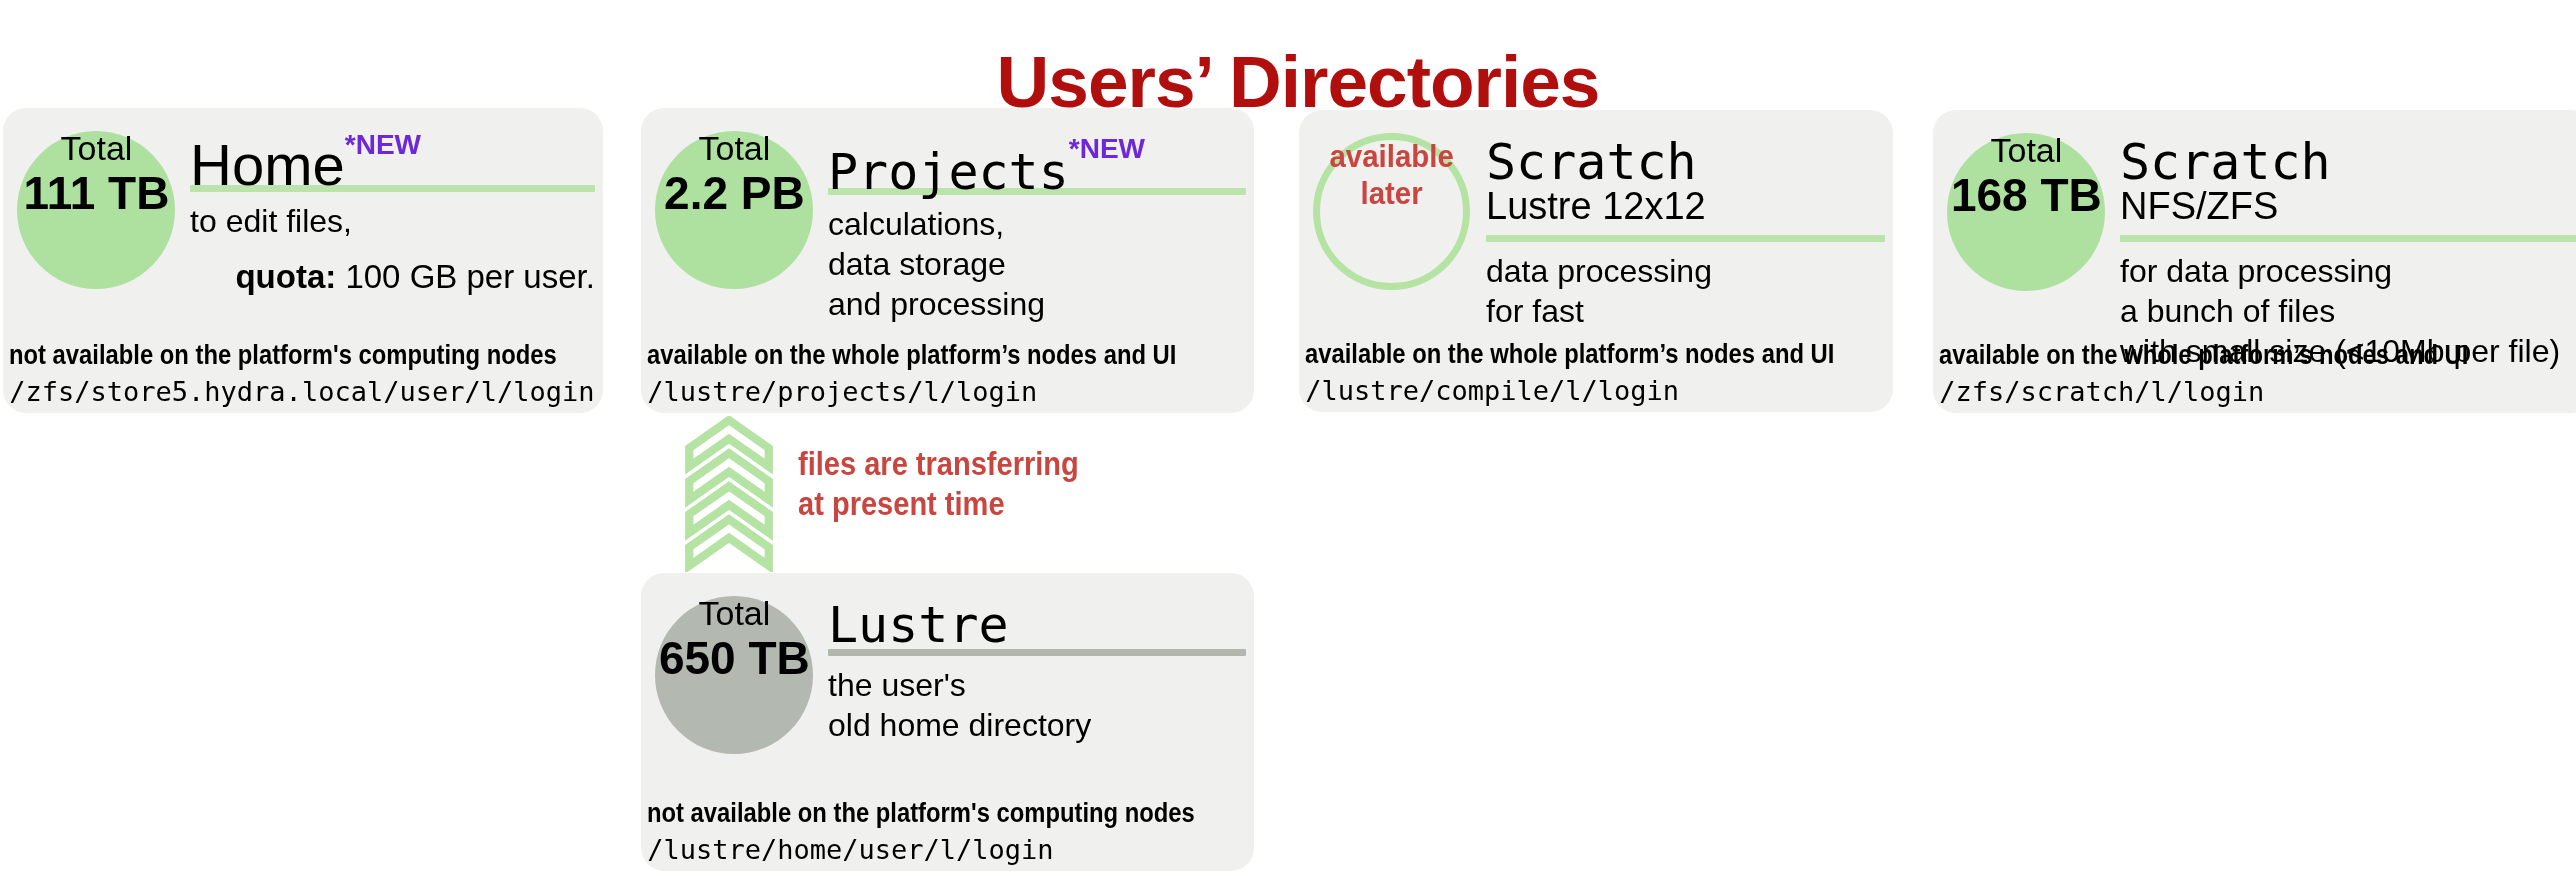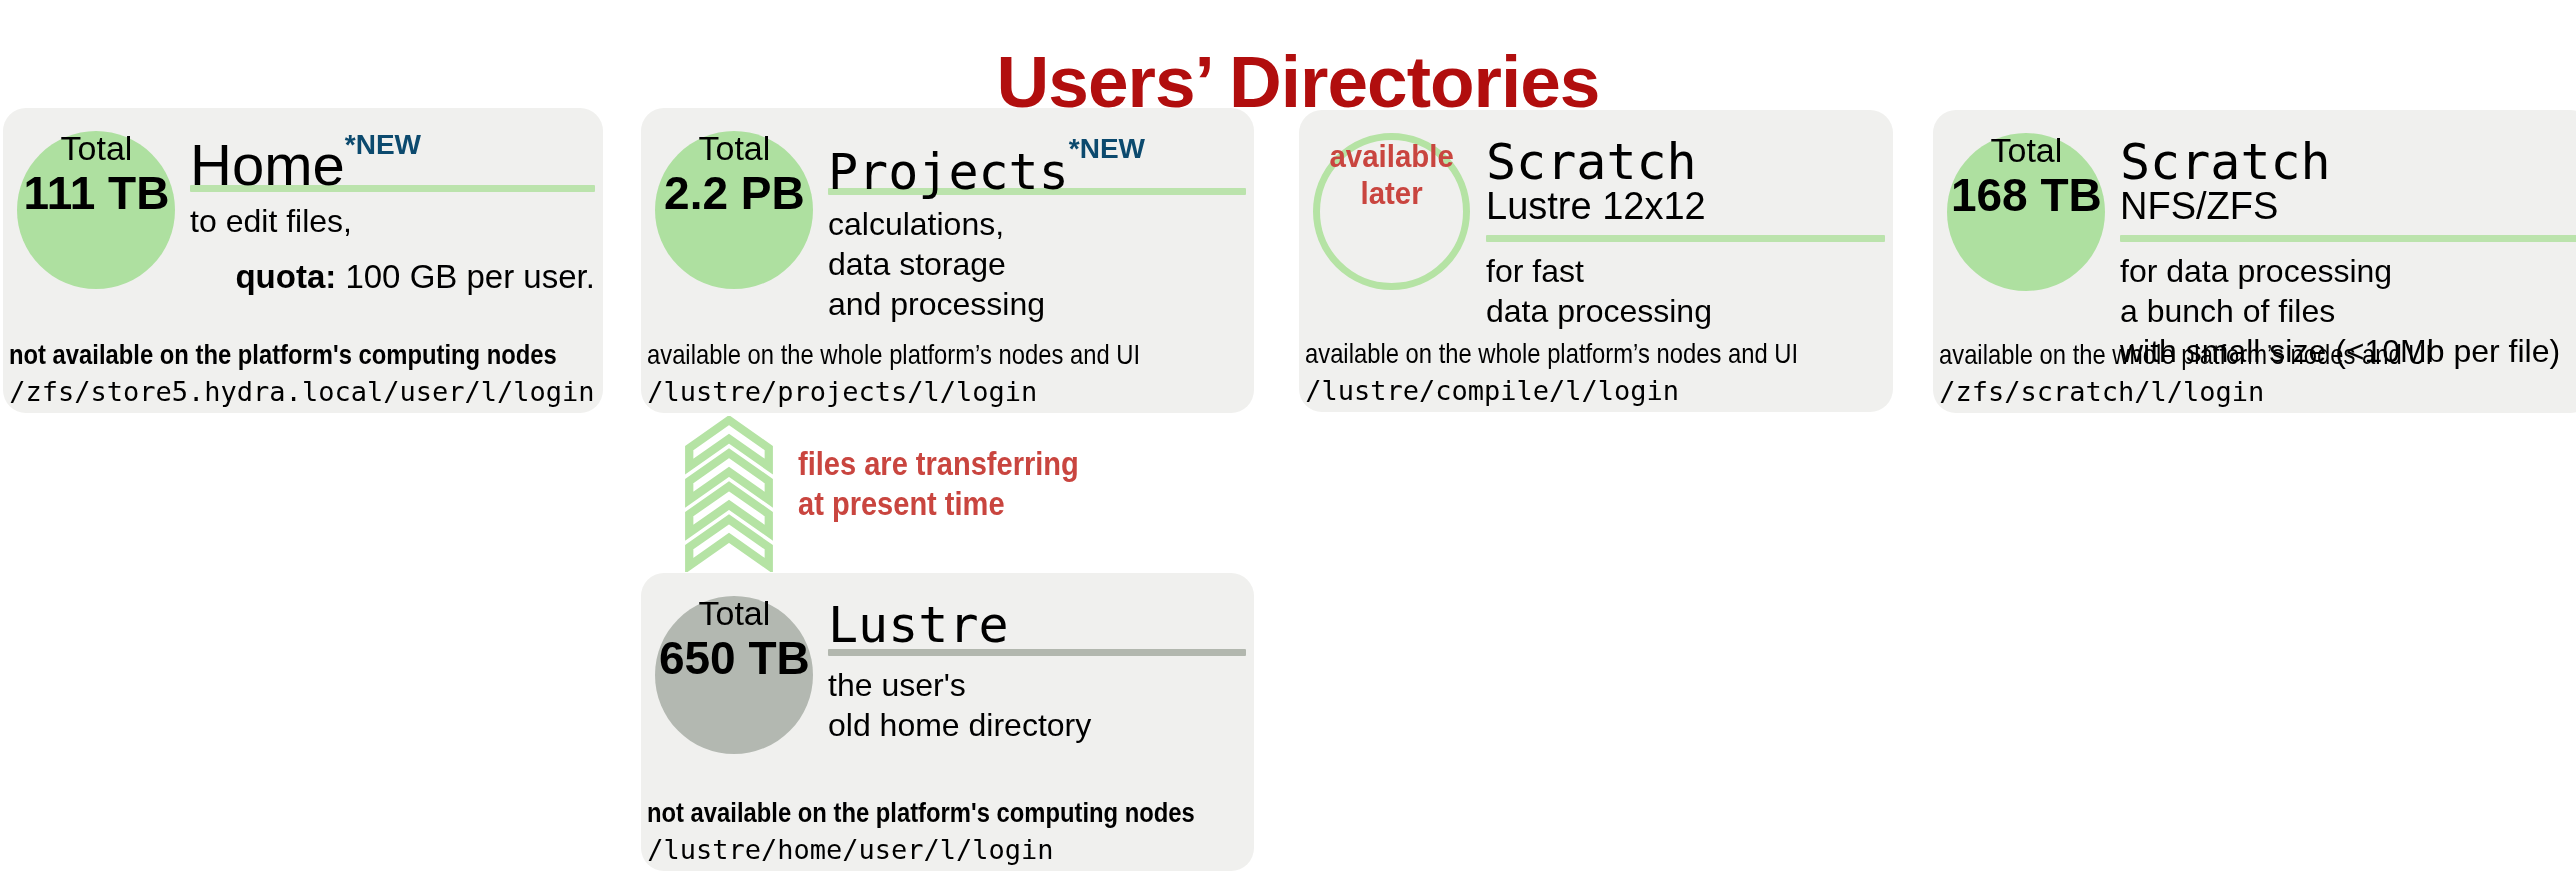--- a/index.html
+++ b/index.html
@@ -15,31 +15,31 @@
   .badge.gray{background:#b3b8b1;}
   .badge.outline{background:transparent;border:7.2px solid #b5e3a4;width:143px;height:143px;}
   .badge-label{font-size:34px;line-height:1;}
   .badge-value{font-size:46px;font-weight:bold;line-height:1;white-space:nowrap;}
   .badge-note{display:flex;flex-direction:column;align-items:center;gap:3.1px;
               color:#c9453f;font-weight:bold;font-size:32px;line-height:1.05;transform:scaleX(.92);}
   
   .content{position:absolute;left:187px;top:23px;right:8.2px;}
   .card-title{font-size:58px;line-height:1;min-height:58px;margin:0 0 -9.3px 0;font-weight:normal;white-space:nowrap;}
   .card-title.mono{font-family:"DejaVu Sans Mono","Liberation Mono",monospace;font-size:50px;padding-top:4.1px;}
-  .new-tag{color:#0c4a6e;font-weight:bold;font-family:"Liberation Sans",sans-serif;
+  .new-tag{color:#6d28d9;font-weight:bold;font-family:"Liberation Sans",sans-serif;
            font-size:28px;vertical-align:31px;letter-spacing:0;}
   .card-subtitle{font-size:38px;line-height:1.1;margin:0 0 7.2px 0;}
   .rule{height:7.7px;background:#bbe3ac;border-radius:1px;}
   .rule.gray{background:#b2b7ae;}
   .desc{margin-top:8.2px;font-size:32px;line-height:1.26;}
   .quota{margin-top:17px;font-size:33px;text-align:right;}
   .quota b{font-weight:bold;}
   
   .foot{position:absolute;left:6.2px;right:5.2px;bottom:6.2px;}
-  .avail{font-size:28px;line-height:1.15;}
+  .avail{font-size:28px;line-height:1.15;font-weight:bold;}
   .cond{display:inline-block;transform:scaleX(.85);transform-origin:0 50%;white-space:nowrap;}
   .avail.bold{font-weight:bold;}
   .path{margin-top:4.1px;font-family:"DejaVu Sans Mono","Liberation Mono",monospace;
         font-size:27px;line-height:1.15;white-space:nowrap;}
   
   .transfer-arrow{position:absolute;left:685px;top:416px;}
   .transfer-note{position:absolute;left:798px;top:444px;color:#c9453f;font-weight:bold;
                  font-size:33px;line-height:1.2;transform:scaleX(.88);transform-origin:0 0;white-space:nowrap;}
 </style>
 </head>
@@ -93,22 +93,22 @@
       <div class="badge-note">
         <span>available</span>
         <span>later</span>
       </div>
     </div>
     <div class="content">
       <h2 class="card-title mono"><span>Scratch</span></h2>
       <div class="card-subtitle">Lustre 12x12</div>
       <div class="rule"></div>
       <div class="desc">
+        <div>data processing</div>
         <div>for fast</div>
-        <div>data processing</div>
       </div>
     </div>
     <div class="foot">
       <div class="avail"><span class="cond">available on the whole platform’s nodes and UI</span></div>
       <div class="path">/lustre/compile/l/login</div>
     </div>
   </section>
 
   <section class="card" style="left:1933px;top:110px;width:660px;height:303px;">
     <div class="badge green">

